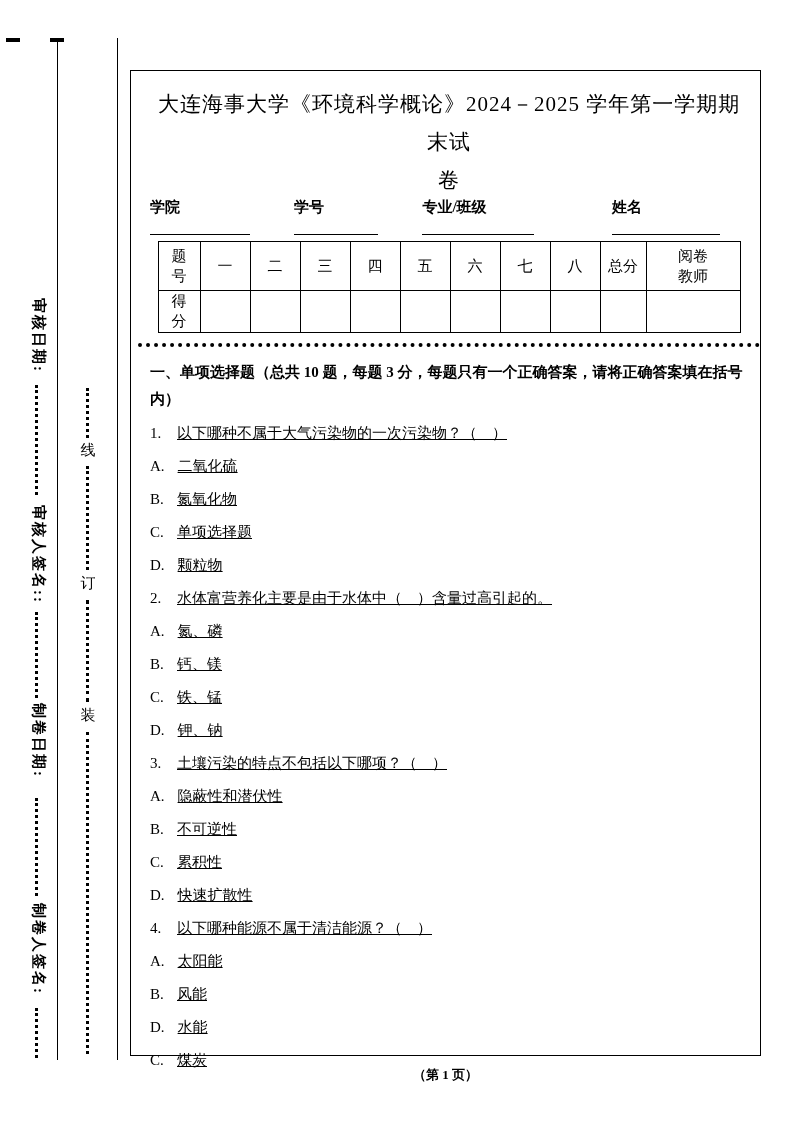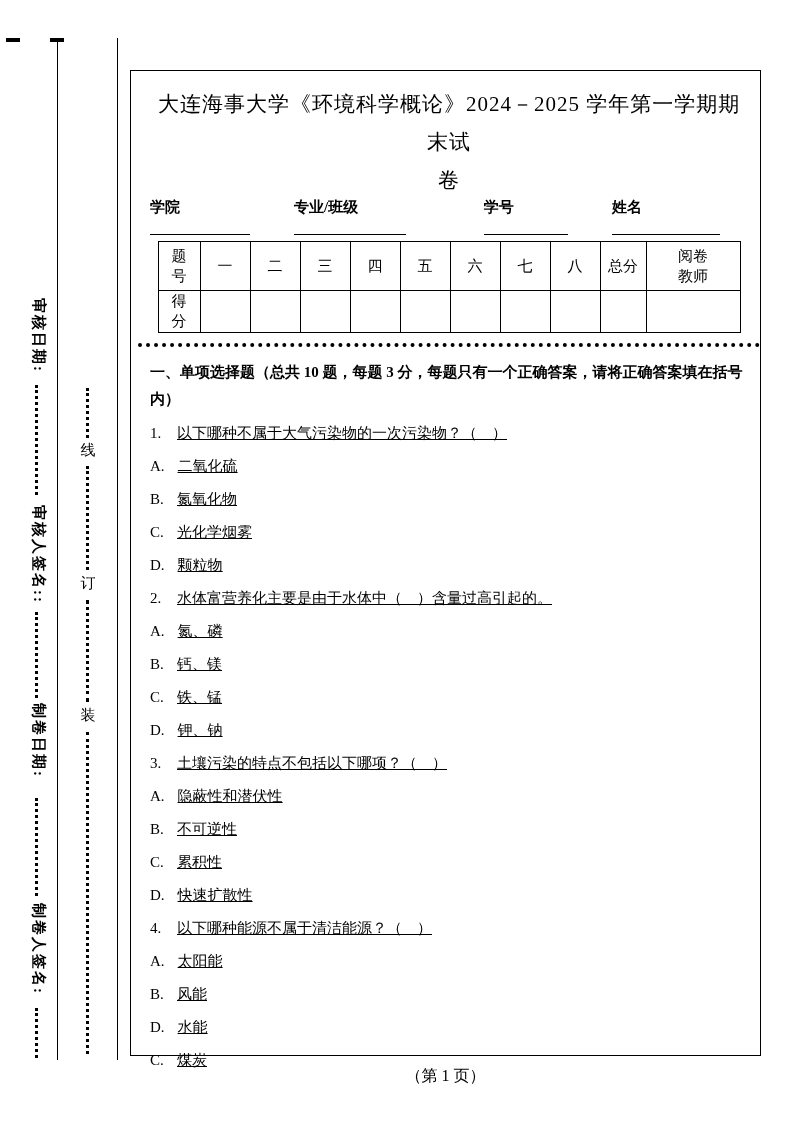--- a/index.html
+++ b/index.html
@@ -27,21 +27,21 @@
   .score-table .r1 td{height:48px;}
   .score-table .r2 td{height:40px;}
   .stack1{display:block;width:1.15em;margin:0 auto;word-break:break-all;line-height:1.35;}
   .stack2{display:block;width:2.3em;margin:0 auto;word-break:break-all;line-height:1.35;}
   .dotted-sep{margin:10px -12px 0 -12px;height:0;border-top:4px dotted #000;}
   .section-heading{margin-top:12px;font-size:15px;font-weight:bold;line-height:27px;}
   .questions{margin-top:10px;}
   .q-line{margin:0 0 13px 0;font-size:15px;line-height:20px;text-decoration:underline;}
   .q-num{display:inline-block;min-width:14px;margin-right:13px;}
   .page-footer{position:absolute;left:130px;top:1066px;width:631px;text-align:center;
-               font-size:16px;font-weight:normal;}
+               font-size:13px;font-weight:bold;}
 </style>
 </head>
 <body>
 
 <div class="page">
 
   <div>
     <div class="crop-mark" style="left:6px;top:38px;"></div>
     <div class="crop-mark" style="left:50px;top:38px;"></div>
 
@@ -72,24 +72,24 @@
     <div class="title">
       <div>大连海事大学《环境科学概论》2024－2025 学年第一学期期末试</div>
       <div>卷</div>
     </div>
 
     <div class="fields-row">
       <span>
         <span class="field-label">学院</span><span class="field-line w1"></span>
       </span>
       <span>
-        <span class="field-label">专业/班级</span><span class="field-line w2"></span>
+        <span class="field-label">学号</span><span class="field-line w3"></span>
       </span>
       <span>
-        <span class="field-label">学号</span><span class="field-line w3"></span>
+        <span class="field-label">专业/班级</span><span class="field-line w2"></span>
       </span>
       <span>
         <span class="field-label">姓名</span><span class="field-line w4"></span>
       </span>
     </div>
 
     <table class="score-table">
       <colgroup>
         <col style="width:42px">
           <col style="width:50px">
@@ -141,21 +141,21 @@
 
     <div class="dotted-sep"></div>
 
     <div class="section-heading">一、单项选择题（总共 10 题，每题 3 分，每题只有一个正确答案，请将正确答案填在括号内）</div>
 
     <div class="questions">
 
       <p class="q-line"><span class="q-num">1.</span><span>以下哪种不属于大气污染物的一次污染物？（　）</span></p>
       <p class="q-line"><span class="q-num">A.</span><span>二氧化硫</span></p>
       <p class="q-line"><span class="q-num">B.</span><span>氮氧化物</span></p>
-      <p class="q-line"><span class="q-num">C.</span><span>光化学烟雾</span></p>
+      <p class="q-line"><span class="q-num">C.</span><span>单项选择题</span></p>
       <p class="q-line"><span class="q-num">D.</span><span>颗粒物</span></p>
 
       <p class="q-line"><span class="q-num">2.</span><span>水体富营养化主要是由于水体中（　）含量过高引起的。</span></p>
       <p class="q-line"><span class="q-num">A.</span><span>氮、磷</span></p>
       <p class="q-line"><span class="q-num">B.</span><span>钙、镁</span></p>
       <p class="q-line"><span class="q-num">C.</span><span>铁、锰</span></p>
       <p class="q-line"><span class="q-num">D.</span><span>钾、钠</span></p>
 
       <p class="q-line"><span class="q-num">3.</span><span>土壤污染的特点不包括以下哪项？（　）</span></p>
       <p class="q-line"><span class="q-num">A.</span><span>隐蔽性和潜伏性</span></p>

